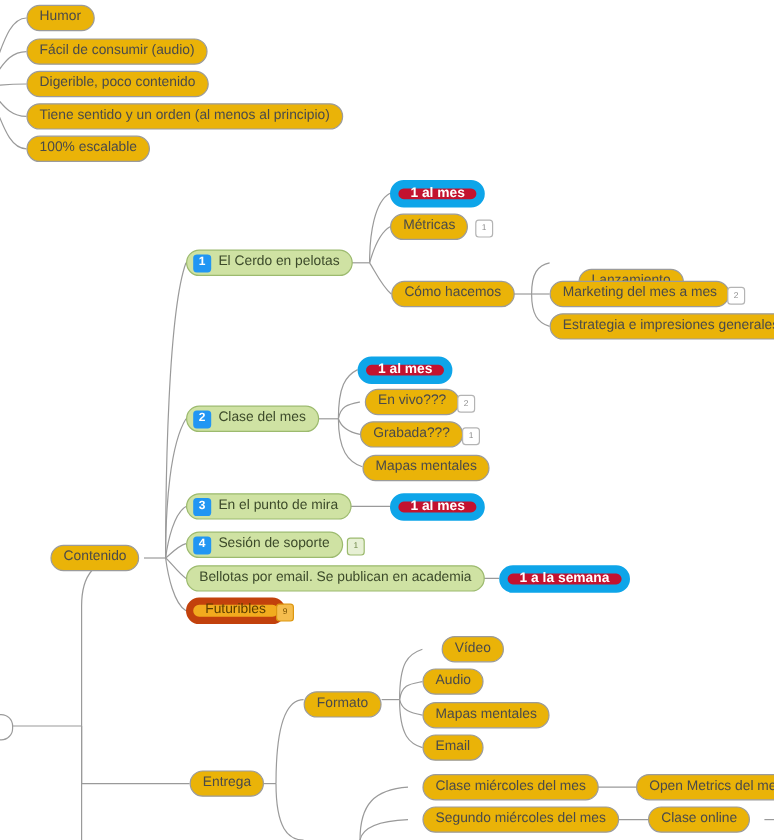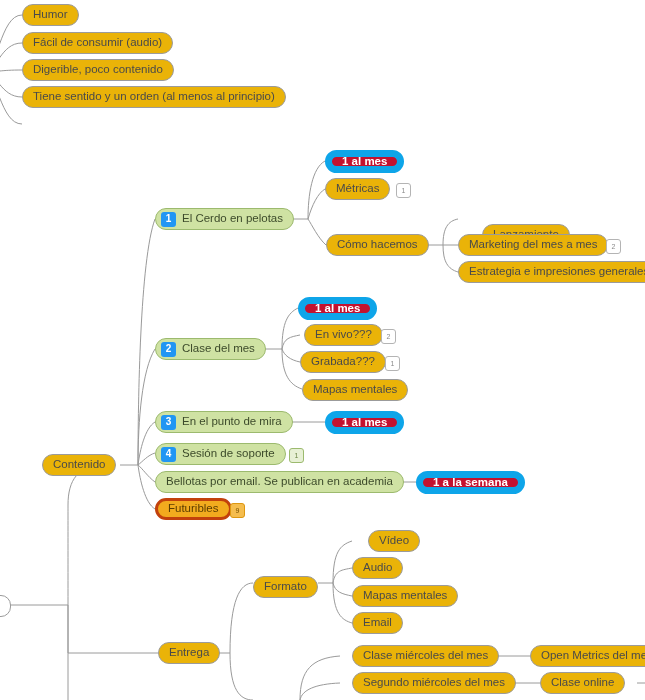--- a/index.html
+++ b/index.html
@@ -30,21 +30,21 @@
   }
   .node.green{
     background:#cfe2a3;
     border:1px solid #9cba6e;
     color:#3c4a2a;
     padding-left:5px;
   }
   .node.green.nonum{padding-left:10px;}
   .node.orange{
     background:#f2ab1e;
-    border:3px solid #c2410c;
+    border:6px solid #c2410c;
     color:#5a3c00;
     padding-left:10px;
   }
   .node.red{
     background:#c3122f;
     border:7px solid #0ea5e9;
     color:#ffffff;
     font-weight:bold;
     height:23px;
     border-radius:11.5px;
@@ -160,20 +160,23 @@
   </div>
   <div class="node plain" style="left:22px;top:32px;">
     <span class="label">Fácil de consumir (audio)</span>
   </div>
   <div class="node plain" style="left:22px;top:59px;">
     <span class="label">Digerible, poco contenido</span>
   </div>
   <div class="node plain" style="left:22px;top:86px;">
     <span class="label">Tiene sentido y un orden (al menos al principio)</span>
   </div>
+  <div class="node plain" style="left:22px;top:113px;">
+    <span class="label">100% escalable</span>
+  </div>
 
   <div class="node plain" style="left:42px;top:454px;">
     <span class="label">Contenido</span>
   </div>
 
   <div class="node green" style="left:155px;top:208px;">
     <span class="numchip">1</span>
     <span class="label">El Cerdo en pelotas</span>
   </div>
   <div class="node red" style="left:325px;top:150px;">

